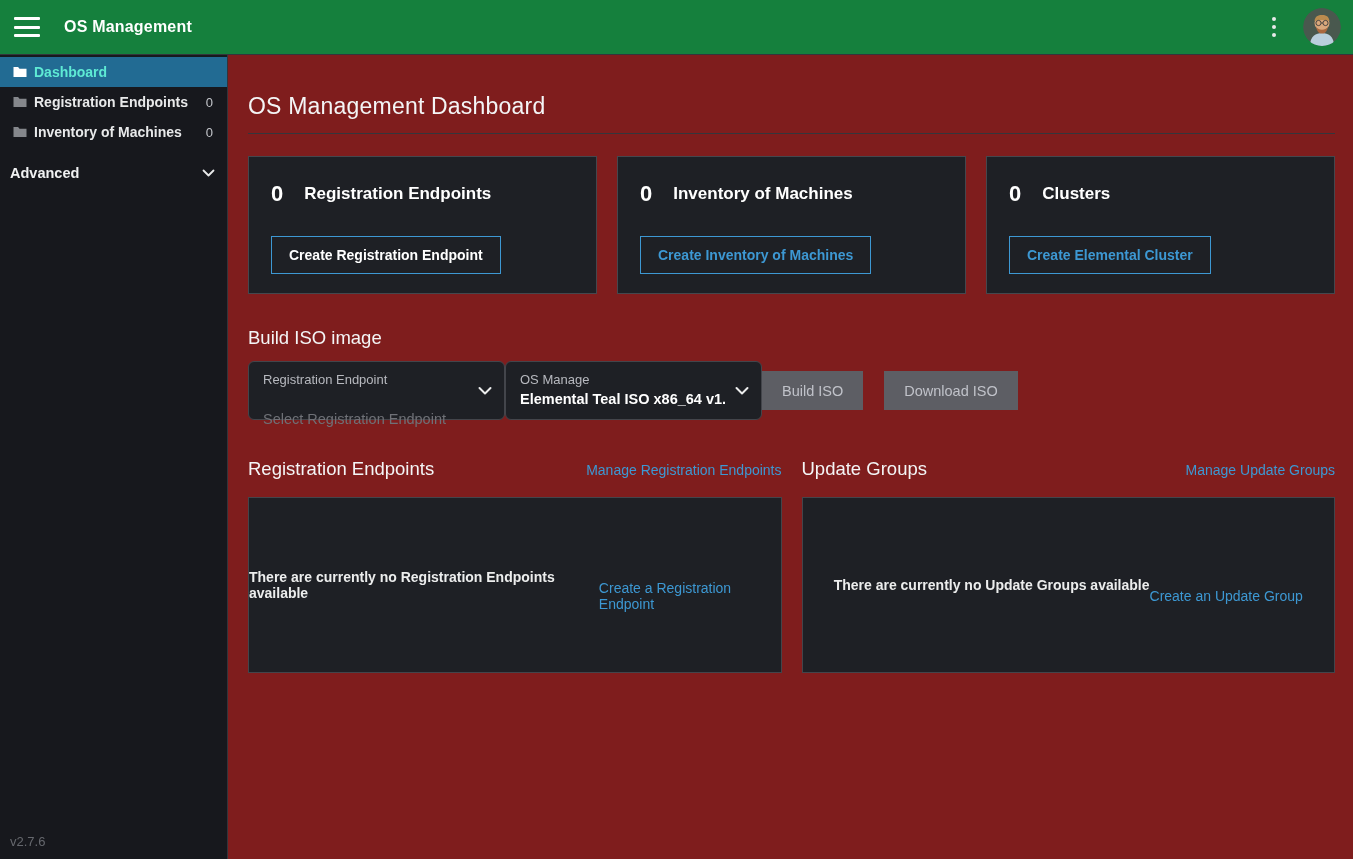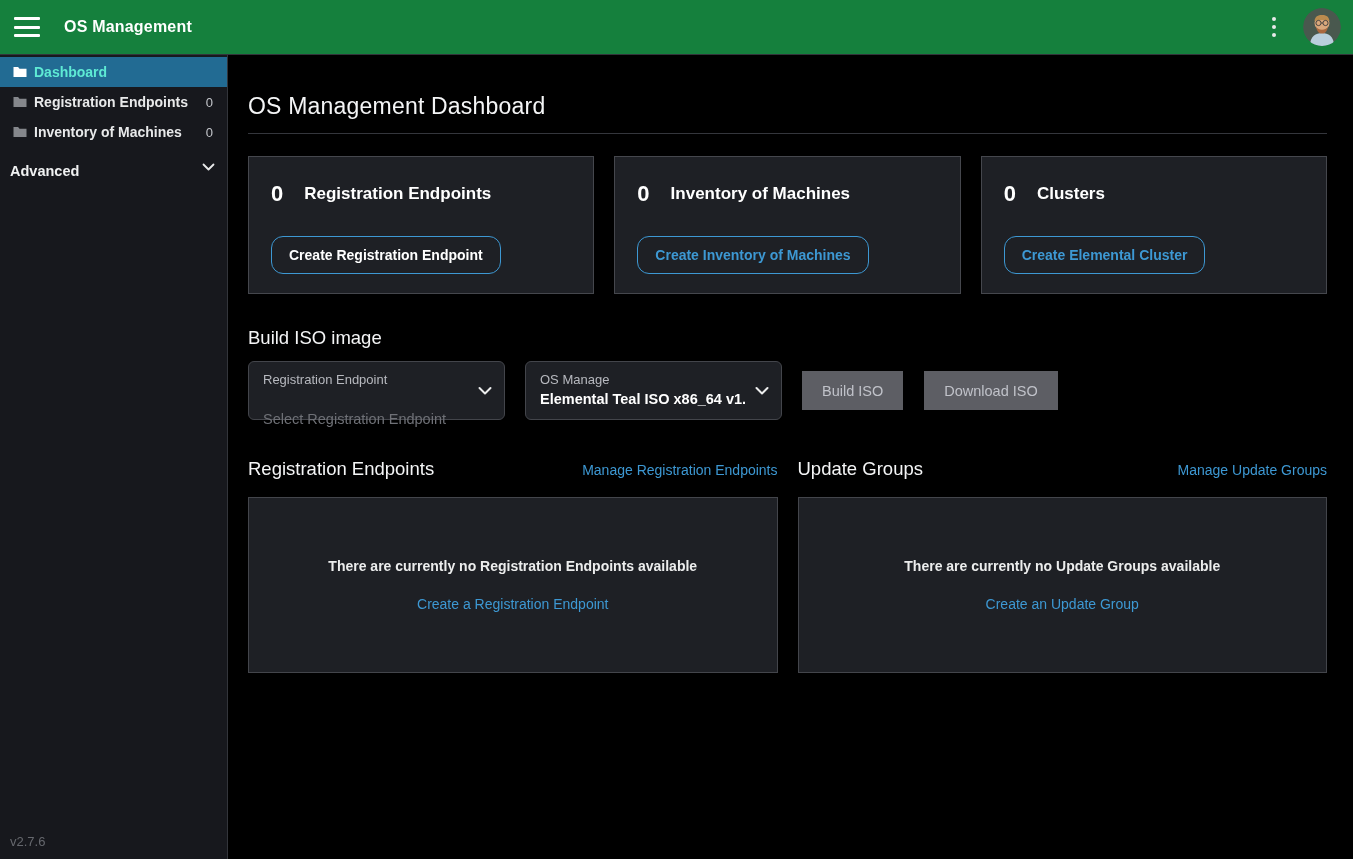--- a/index.html
+++ b/index.html
@@ -45,51 +45,51 @@
     height: 30px; padding: 0 14px 0 13px;
     color: #e8e9ea; text-decoration: none; cursor: pointer;
     font-size: 14px;
   }
   .nav-item .folder { color: #85878c; margin-right: 7px; flex: 0 0 auto; }
   .nav-item.selected { background: #226b93; color: #5eead4; }
   .nav-item.selected .folder { color: #ffffff; }
   .nav-item .nav-label { flex: 1; font-weight: 600; }
   .nav-item .nav-count { color: #c3c5ca; font-size: 13px; }
   .nav-group {
-    display: flex; align-items: flex-start; justify-content: space-between;
-    height: 32px; padding: 0 12px 0 10px; margin-top: 16px;
+    display: flex; align-items: center; justify-content: space-between;
+    height: 32px; padding: 0 12px 0 10px; margin-top: 10px;
     color: #f0f1f2; font-weight: 600; font-size: 14.5px; cursor: pointer; gap: 36px;
   }
   .nav-group .chev { color: #e8e9ea; }
   .sidebar-version { position: absolute; left: 10px; bottom: 10px; color: #66686e; font-size: 13px; }
 
   
-  .main { flex: 1; padding: 20px 26px 20px 20px; overflow: hidden; background: #000000; }
+  .main { flex: 1; padding: 20px 18px 20px 20px; overflow: hidden; background: #7f1d1d; }
   h1.page-title { font-size: 23px; font-weight: 500; color: #f4f5f6; margin: 18px 0 13px; letter-spacing: .2px; }
   .title-divider { border: none; border-top: 1px solid #34363c; margin: 0 0 22px; }
 
   
   .stat-cards { display: grid; grid-template-columns: repeat(3, 1fr); gap: 20px; }
   .stat-card { border: 1px solid #45474d; height: 138px; padding: 24px 22px 0; background: #1e2025; }
   .stat-card .card-head { display: flex; align-items: center; }
   .stat-card .card-count { font-size: 22px; font-weight: 700; color: #ffffff; }
   .stat-card .card-label { font-size: 17px; font-weight: 700; color: #ffffff; margin-left: 21px; }
   .btn-outline {
     margin-top: 29px; display: inline-flex; align-items: center;
     height: 38px; padding: 0 17px;
-    background: transparent; border: 1px solid #3d98d3; border-radius: 12px;
+    background: transparent; border: 1px solid #3d98d3; border-radius: 0;
     font-family: inherit; font-size: 14px; font-weight: 700; cursor: pointer;
   }
   .btn-outline.white-text { color: #ffffff; }
   .btn-outline.blue-text { color: #3d98d3; }
 
   
   .section-title { font-size: 18.5px; font-weight: 500; color: #f4f5f6; }
   .build-iso-title { margin: 33px 0 12px; }
-  .build-row { display: flex; align-items: center; gap: 20px; }
+  .build-row { display: flex; align-items: center; }
   .labeled-select {
     position: relative; width: 257px; height: 59px;
     border: 1px solid #43454b; border-radius: 6px;
     padding: 10px 34px 8px 14px; cursor: pointer; background: #1e2025;
   }
   .labeled-select .sel-label { font-size: 13px; color: #b7b9bf; margin-bottom: 4px; white-space: nowrap; }
   .labeled-select .sel-value { font-size: 14.5px; font-weight: 700; color: #ffffff; white-space: nowrap; overflow: hidden; }
   .labeled-select .sel-placeholder { font-size: 14.5px; color: #6f7177; white-space: nowrap; overflow: hidden; margin-top: 24px; }
   .labeled-select .chev { position: absolute; right: 12px; top: 50%; transform: translateY(-50%); color: #eceded; }
   .iso-buttons { display: flex; gap: 21px; margin-left: 0; }
@@ -99,21 +99,21 @@
     border: none; border-radius: 0;
     font-family: inherit; font-size: 14.5px; cursor: default;
   }
 
   
   .bottom-grid { display: grid; grid-template-columns: 1fr 1fr; gap: 20px; margin-top: 38px; }
   .panel-header { display: flex; align-items: baseline; justify-content: space-between; margin-bottom: 17px; }
   .manage-link { color: #3d98d3; font-size: 14px; text-decoration: none; cursor: pointer; }
   .empty-panel {
     height: 176px; border: 1px solid #43454b; background: #1e2025;
-    display: flex; flex-direction: column; align-items: center; justify-content: center;
+    display: flex; align-items: center; justify-content: center;
   }
   .empty-text { font-size: 14px; font-weight: 700; color: #eceded; }
   .create-link { margin-top: 22px; color: #3d98d3; font-size: 14px; text-decoration: none; cursor: pointer; }
 </style>
 </head>
 <body>
 
 <div class="app">
 
   <header class="app-header">

